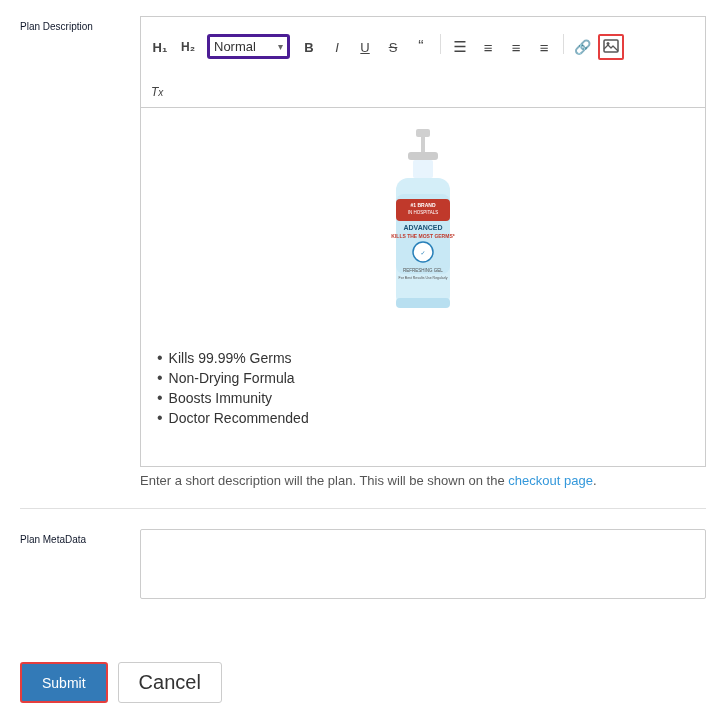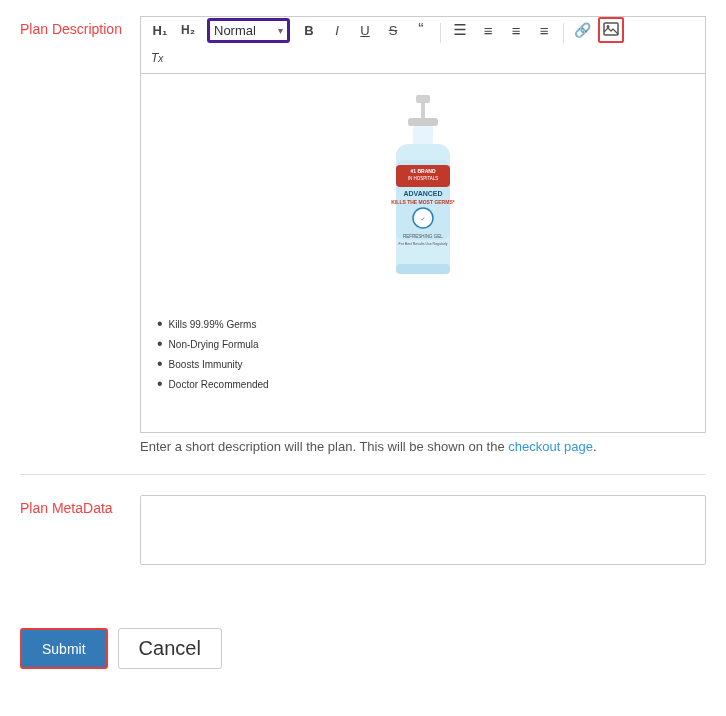--- a/index.html
+++ b/index.html
@@ -20,38 +20,38 @@
       display: flex;
       align-items: flex-start;
       margin-bottom: 20px;
       padding-bottom: 20px;
       border-bottom: 1px solid #e0e0e0;
     }
 
     .form-label {
       width: 120px;
       min-width: 120px;
-      font-size: 14px;
-      color: #ef4444;
+      font-size: 10px;
+      color: #0f172a;
       padding-top: 4px;
       line-height: 1.4;
     }
 
     .form-control-wrapper {
       flex: 1;
     }
 
     
     .editor-toolbar {
       display: flex;
-      align-items: flex-end;
+      align-items: flex-start;
       flex-wrap: wrap;
       border: 1px solid #ccc;
       border-bottom: none;
-      padding: 0 6px;
+      padding: 17px 6px;
       gap: 2px;
       background: #fff;
     }
 
     .toolbar-btn {
       display: inline-flex;
       align-items: center;
       justify-content: center;
       width: 26px;
       height: 26px;
@@ -127,21 +127,21 @@
     .bullet-list {
       list-style: none;
       padding: 0;
       margin: 0;
     }
     .bullet-list li {
       display: flex;
       align-items: center;
       gap: 6px;
       margin-bottom: 4px;
-      font-size: 10px;
+      font-size: 14px;
       color: #333;
     }
     .bullet-list li::before {
       content: "•";
       color: #444;
       font-size: 16px;
       line-height: 1;
     }
 
     

